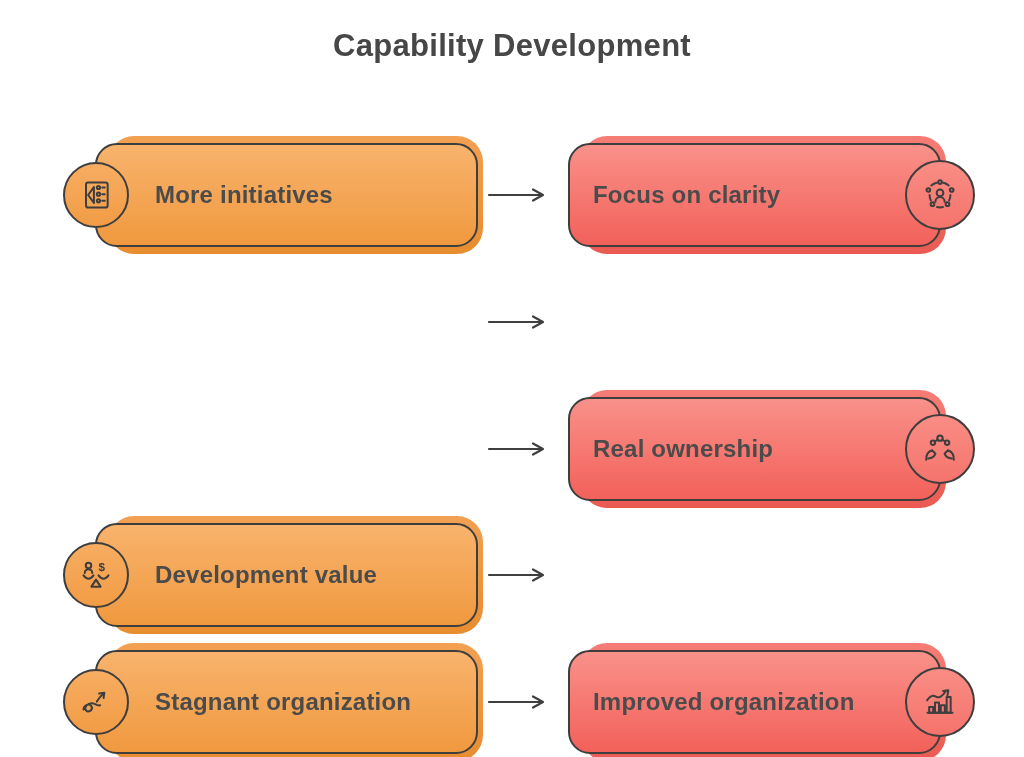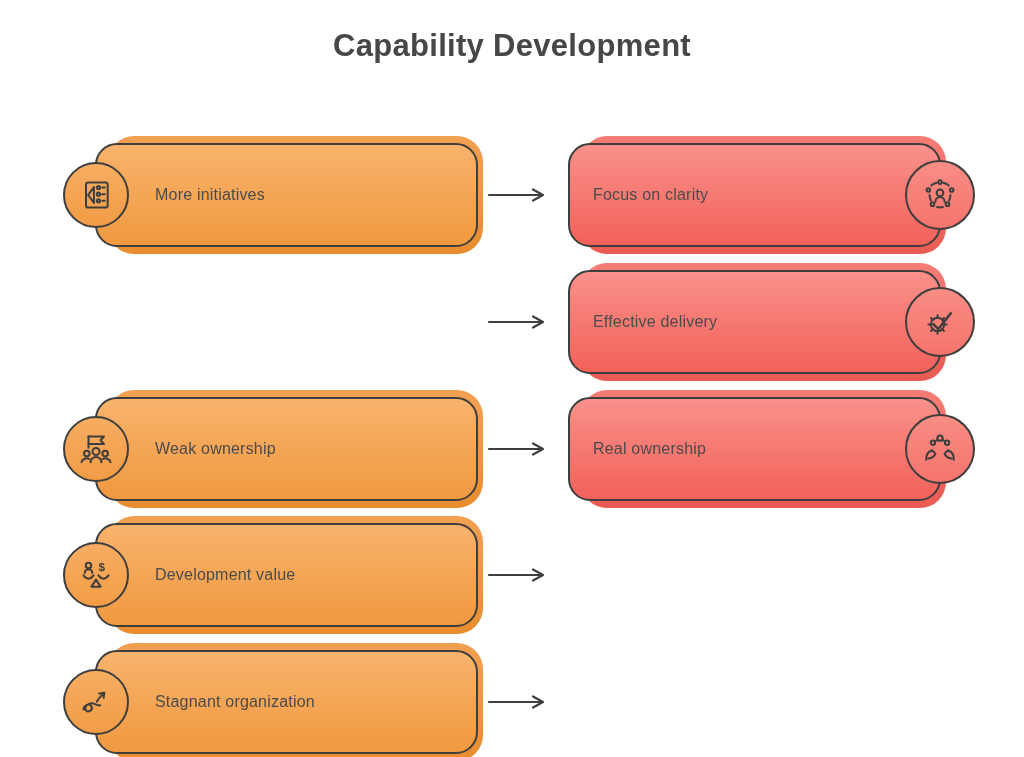--- a/index.html
+++ b/index.html
@@ -25,21 +25,21 @@
   .left  .back { background:linear-gradient(180deg,#f2a052 0%, #e88d2f 100%); }
   .right .back { background:linear-gradient(180deg,#f57d75 0%, #ea5a52 100%); }
   .front {
     position:absolute; inset:0; z-index:1;
     border:2.5px solid #3e3e3e; border-radius:22px;
     display:flex; align-items:center;
   }
   .left  .front { background:linear-gradient(180deg,#f8b36c 0%, #f0993f 100%); }
   .right .front { background:linear-gradient(180deg,#f9918a 0%, #f2615a 100%); }
   .label {
-    font-size:16px; font-weight:400; color:#4b4b4b; letter-spacing:0.2px;
+    font-size:24px; font-weight:700; color:#4b4b4b; letter-spacing:0.2px;
     white-space:nowrap;
   }
   .left  .label { padding-left:58px; }
   .right .label { padding-left:23px;text-align:right; }
   .badge {
     position:absolute; z-index:2; border-radius:50%;
     border:2.5px solid #3e3e3e;
     display:flex; align-items:center; justify-content:center;
   }
   .badge.orange {
@@ -112,55 +112,23 @@
         </svg>
       </div>
     </div>
   </div>
 
   <div class="row" id="row1">
     <svg class="arrow" viewBox="0 0 66 18">
       <path d="M3 9 H56"></path>
         <path d="M47 3.5 L57 9 L47 14.5"></path>
     </svg>
-    <div class="box right">
-      <div class="back"></div>
-      <div class="front">
-        <span class="label">Effective delivery</span>
-      </div>
-      <div class="badge red">
-        <svg viewBox="0 0 48 48" class="icon-stroke">
-          <circle cx="21" cy="27" r="8"></circle>
-          <path d="M21 19 V16 M21 35 V38 M13 27 H10 M29 27 H32"></path>
-          <path d="M15.3 21.3 L13.2 19.2 M26.7 21.3 L28.8 19.2 M15.3 32.7 L13.2 34.8 M26.7 32.7 L28.8 34.8"></path>
-          <path d="M16 26.5 L22 32.5 L37 13.5" style="stroke-width:3"></path>
-        </svg>
-      </div>
-    </div>
   </div>
 
   <div class="row" id="row2">
-    <div class="box left">
-      <div class="back"></div>
-      <div class="front">
-        <span class="label">Weak ownership</span>
-      </div>
-      <div class="badge orange">
-        <svg viewBox="0 0 48 48" class="icon-stroke">
-          <path d="M15 22.5 V9"></path>
-          <path d="M15 9 H33.5 L29.5 13.5 L33.5 18 H15"></path>
-          <circle cx="24" cy="27" r="4.2"></circle>
-          <path d="M17.5 40 a6.5 6.5 0 0 1 13 0"></path>
-          <circle cx="13" cy="29.5" r="3.4"></circle>
-          <path d="M6.5 40 a6.5 6.5 0 0 1 9.5 -4"></path>
-          <circle cx="35" cy="29.5" r="3.4"></circle>
-          <path d="M32 36 a6.5 6.5 0 0 1 9.5 4"></path>
-        </svg>
-      </div>
-    </div>
     <svg class="arrow" viewBox="0 0 66 18">
       <path d="M3 9 H56"></path>
         <path d="M47 3.5 L57 9 L47 14.5"></path>
     </svg>
     <div class="box right">
       <div class="back"></div>
       <div class="front">
         <span class="label">Real ownership</span>
       </div>
       <div class="badge red">
@@ -210,15 +178,32 @@
           <path d="M9 33 c0.5 -5.5 7 -8 9.5 -4 c2.5 4 -3.5 8.5 -6.5 5 c-3 -3.5 2 -9 7.5 -8.5 c4 0.5 5.5 3.5 9.5 2.5"></path>
           <path d="M25 23.5 q3.5 -6 8.5 -10"></path>
           <path d="M34 13 L27.8 13.9 M34 13 L33.1 19.2"></path>
         </svg>
       </div>
     </div>
     <svg class="arrow" viewBox="0 0 66 18">
       <path d="M3 9 H56"></path>
         <path d="M47 3.5 L57 9 L47 14.5"></path>
     </svg>
+    <div class="box right">
+      <div class="back"></div>
+      <div class="front">
+        <span class="label">Improved organization</span>
+      </div>
+      <div class="badge red">
+        <svg viewBox="0 0 48 48" class="icon-stroke">
+          <path d="M9 37 H39"></path>
+          <rect x="11" y="30" width="4.8" height="7"></rect>
+          <rect x="18" y="24.5" width="4.8" height="12.5"></rect>
+          <rect x="25" y="28" width="4.8" height="9"></rect>
+          <rect x="32" y="18" width="4.8" height="19"></rect>
+          <path d="M8.5 22 q5 -8 10.5 -4.5 t12 -6.8"></path>
+          <path d="M34 10 L27.8 10.8 M34 10 L32.9 16.2"></path>
+        </svg>
+      </div>
+    </div>
   </div>
 
 </div>
 
 </body></html>

